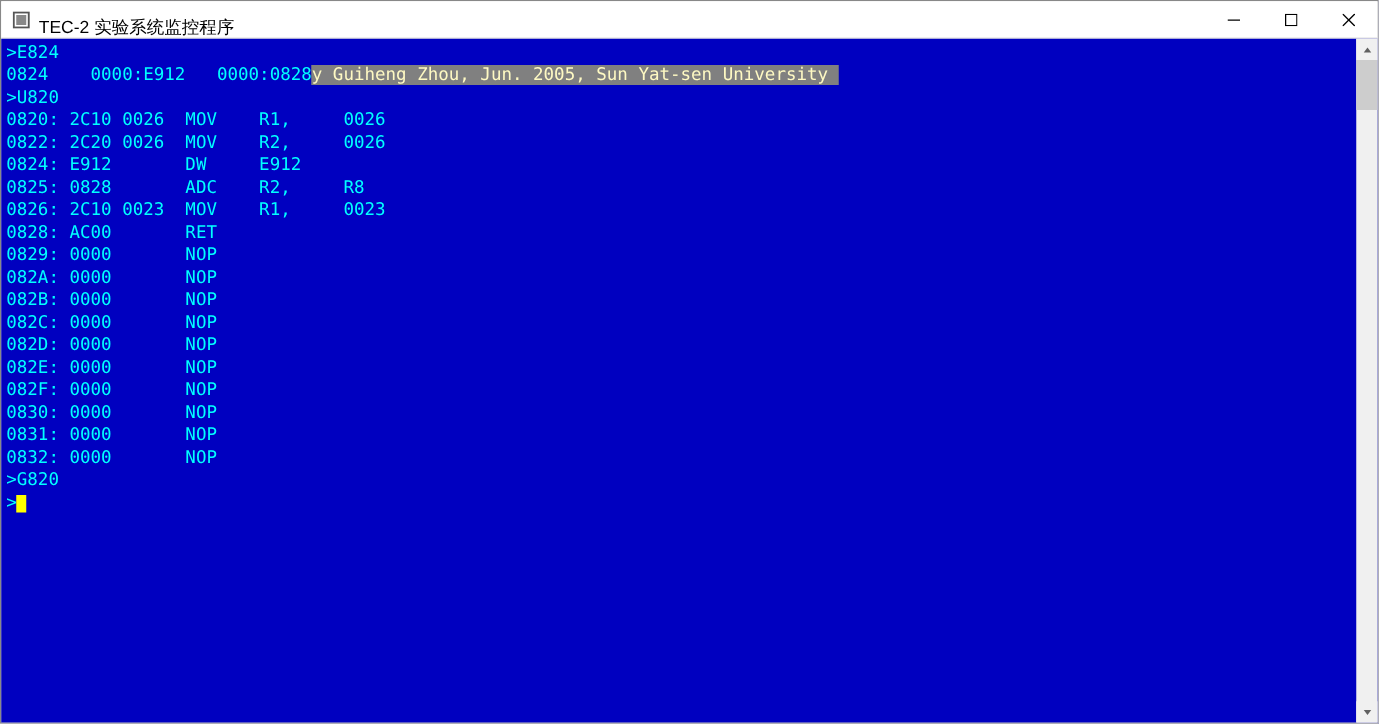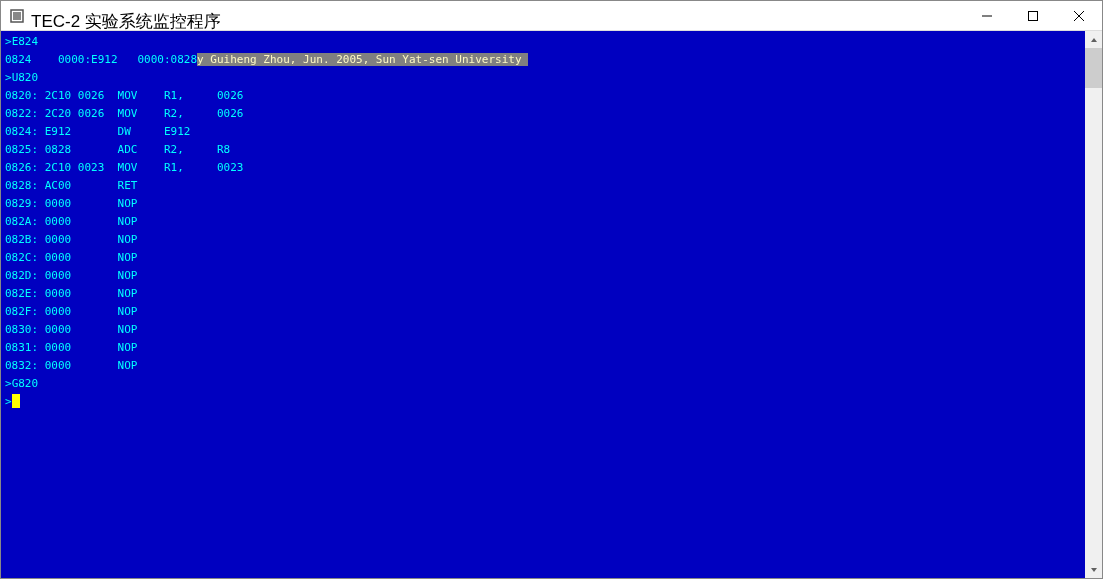--- a/index.html
+++ b/index.html
@@ -36,21 +36,21 @@
       margin-right: 6px;
       display: flex;
       align-items: center;
       justify-content: center;
     }
     .app-icon svg {
       width: 14px;
       height: 14px;
     }
     .title-text {
-      font-size: 17px;
+      font-size: 14px;
       color: #000;
       flex: 1;
       margin-top: 12px;
     }
     .win-controls {
       display: flex;
       height: 100%;
     }
     .win-btn {
       width: 46px;
@@ -67,21 +67,21 @@
     .terminal-area {
       flex: 1;
       background: #0000c0;
       position: relative;
       display: flex;
     }
     .terminal-content {
       flex: 1;
       padding: 2px 4px;
       font-family: "SimSun", "Consolas", monospace;
-      font-size: 11px;
+      font-size: 14px;
       line-height: 18px;
       color: #00ffff;
       white-space: pre;
       overflow: hidden;
       letter-spacing: 0;
     }
     .line {
       display: block;
       min-height: 18px;
     }

